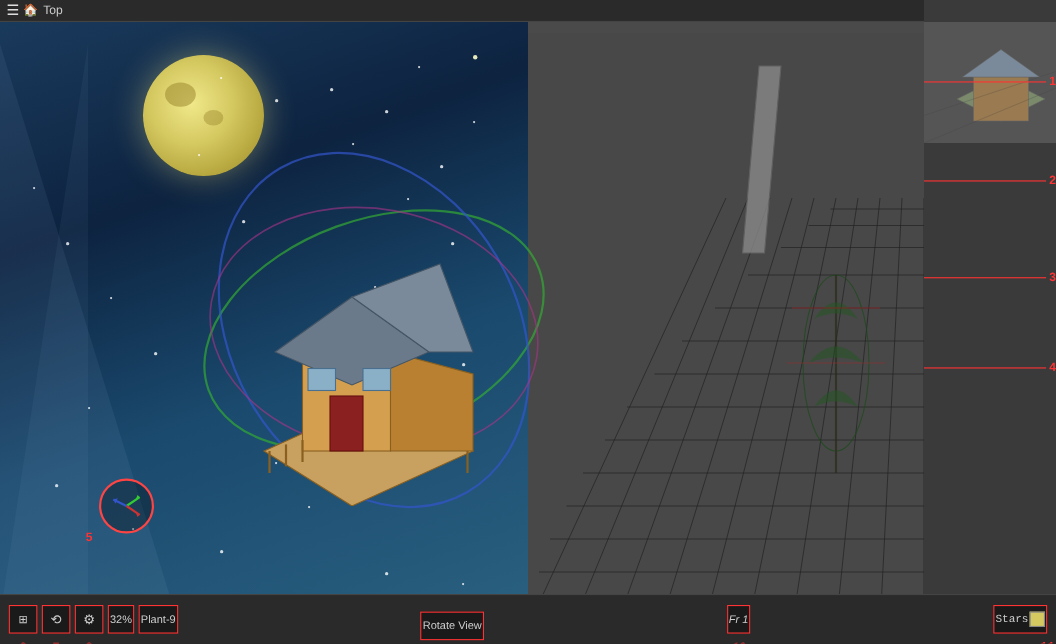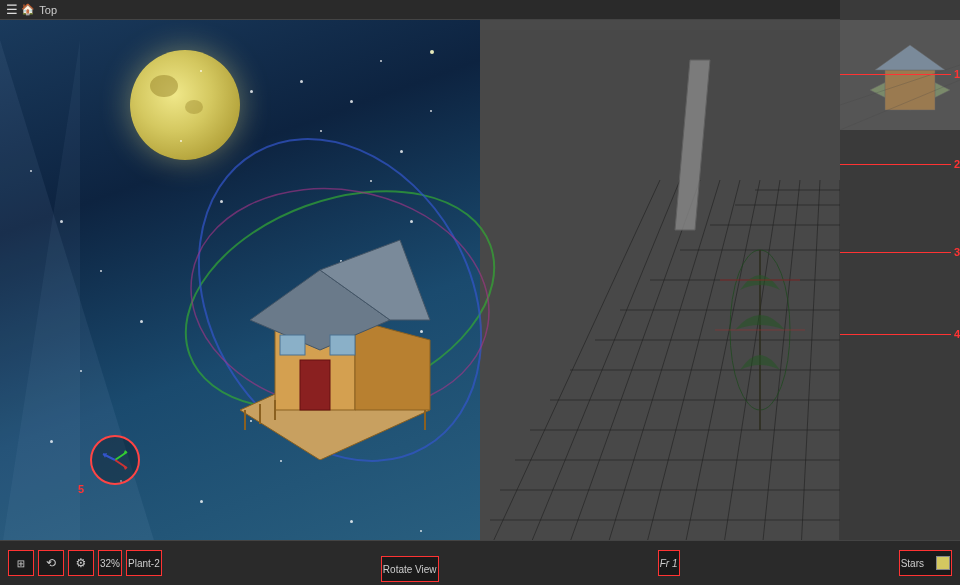--- a/index.html
+++ b/index.html
@@ -435,37 +435,37 @@
   <div class="toolbar-btn red-box" style="position:relative;">
     <span style="font-size:12px;">⚙</span>
     <span class="bottom-ann" style="left:50%; transform:translateX(-50%);">8</span>
   </div>
 
   <div class="toolbar-label red-box" style="position:relative;align-items:center;">
     <span>32%</span>
   </div>
 
   <div class="toolbar-label red-box" style="position:relative;">
-    <span>Plant-2</span>
+    <span>Plant-9</span>
   </div>
 
   <div class="toolbar-spacer"></div>
 
   <div class="toolbar-label red-box" style="position:relative;margin-top:12px;">
     <span>Rotate View</span>
     <span class="bottom-ann" style="left:50%; transform:translateX(-50%);">9</span>
   </div>
 
   <div class="toolbar-spacer"></div>
 
   <div class="toolbar-label red-box" style="position:relative;font-style:italic;">
     <span>Fr 1</span>
     <span class="bottom-ann" style="left:50%; transform:translateX(-50%);">10</span>
   </div>
 
   <div class="toolbar-spacer"></div>
 
-  <div class="toolbar-label red-box" style="position:relative; display:flex; align-items:center; gap:12px;">
+  <div class="toolbar-label red-box" style="position:relative; display:flex; align-items:center; gap:1px;font-family:Liberation Mono, monospace;">
     <span>Stars</span>
     <div style="width:14px; height:14px; background:#d4c860; border:1px solid #888;"></div>
     <span class="bottom-ann" style="right:-8px; left:auto; transform:none;">11</span>
   </div>
 </div>
 
 </body></html>

